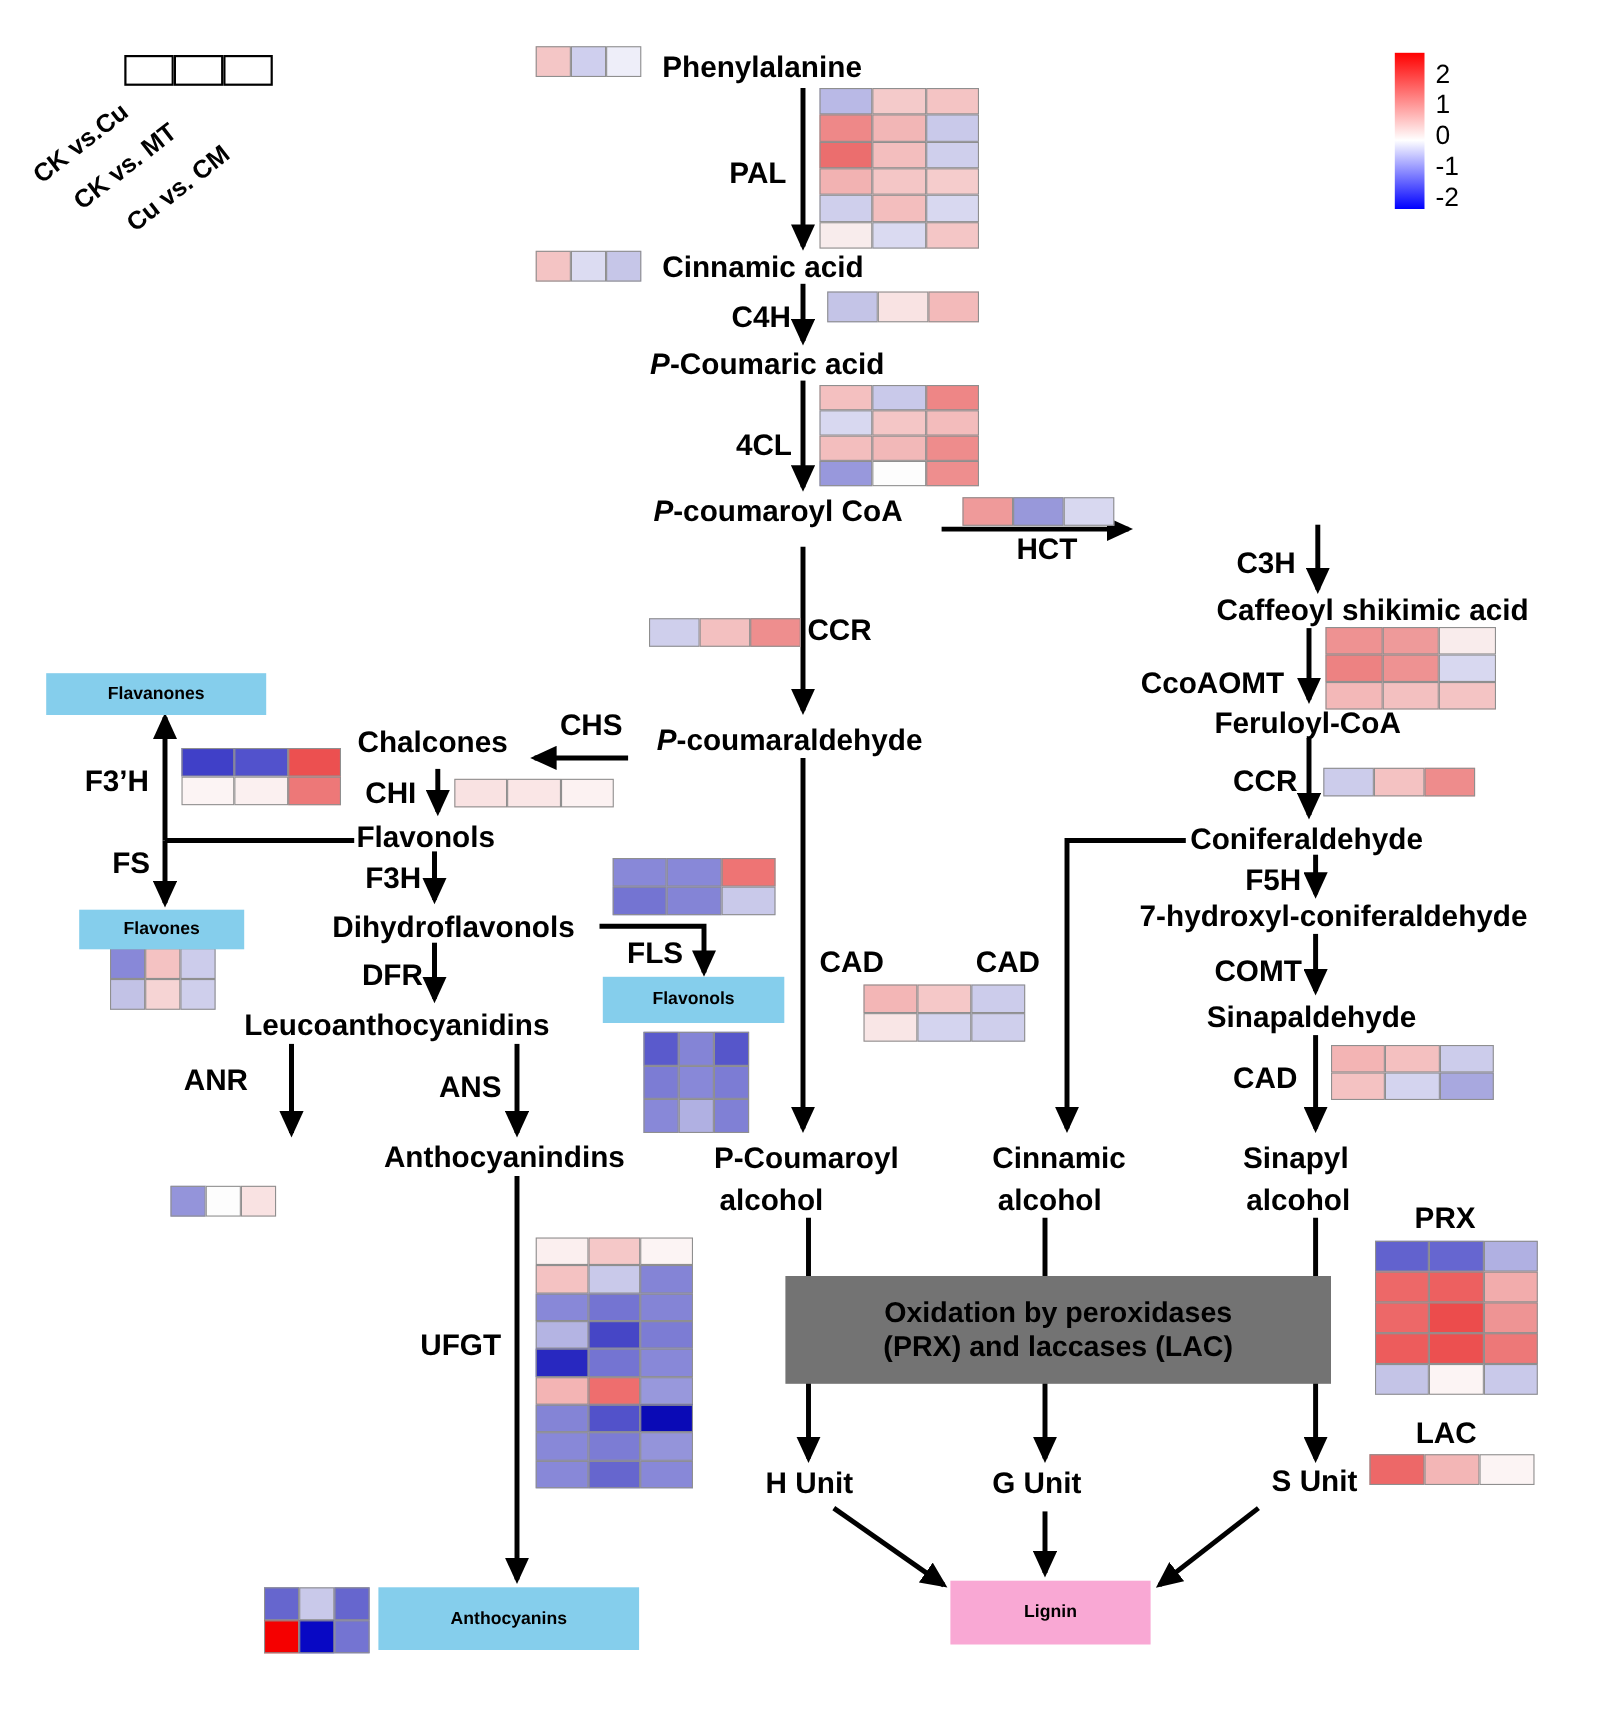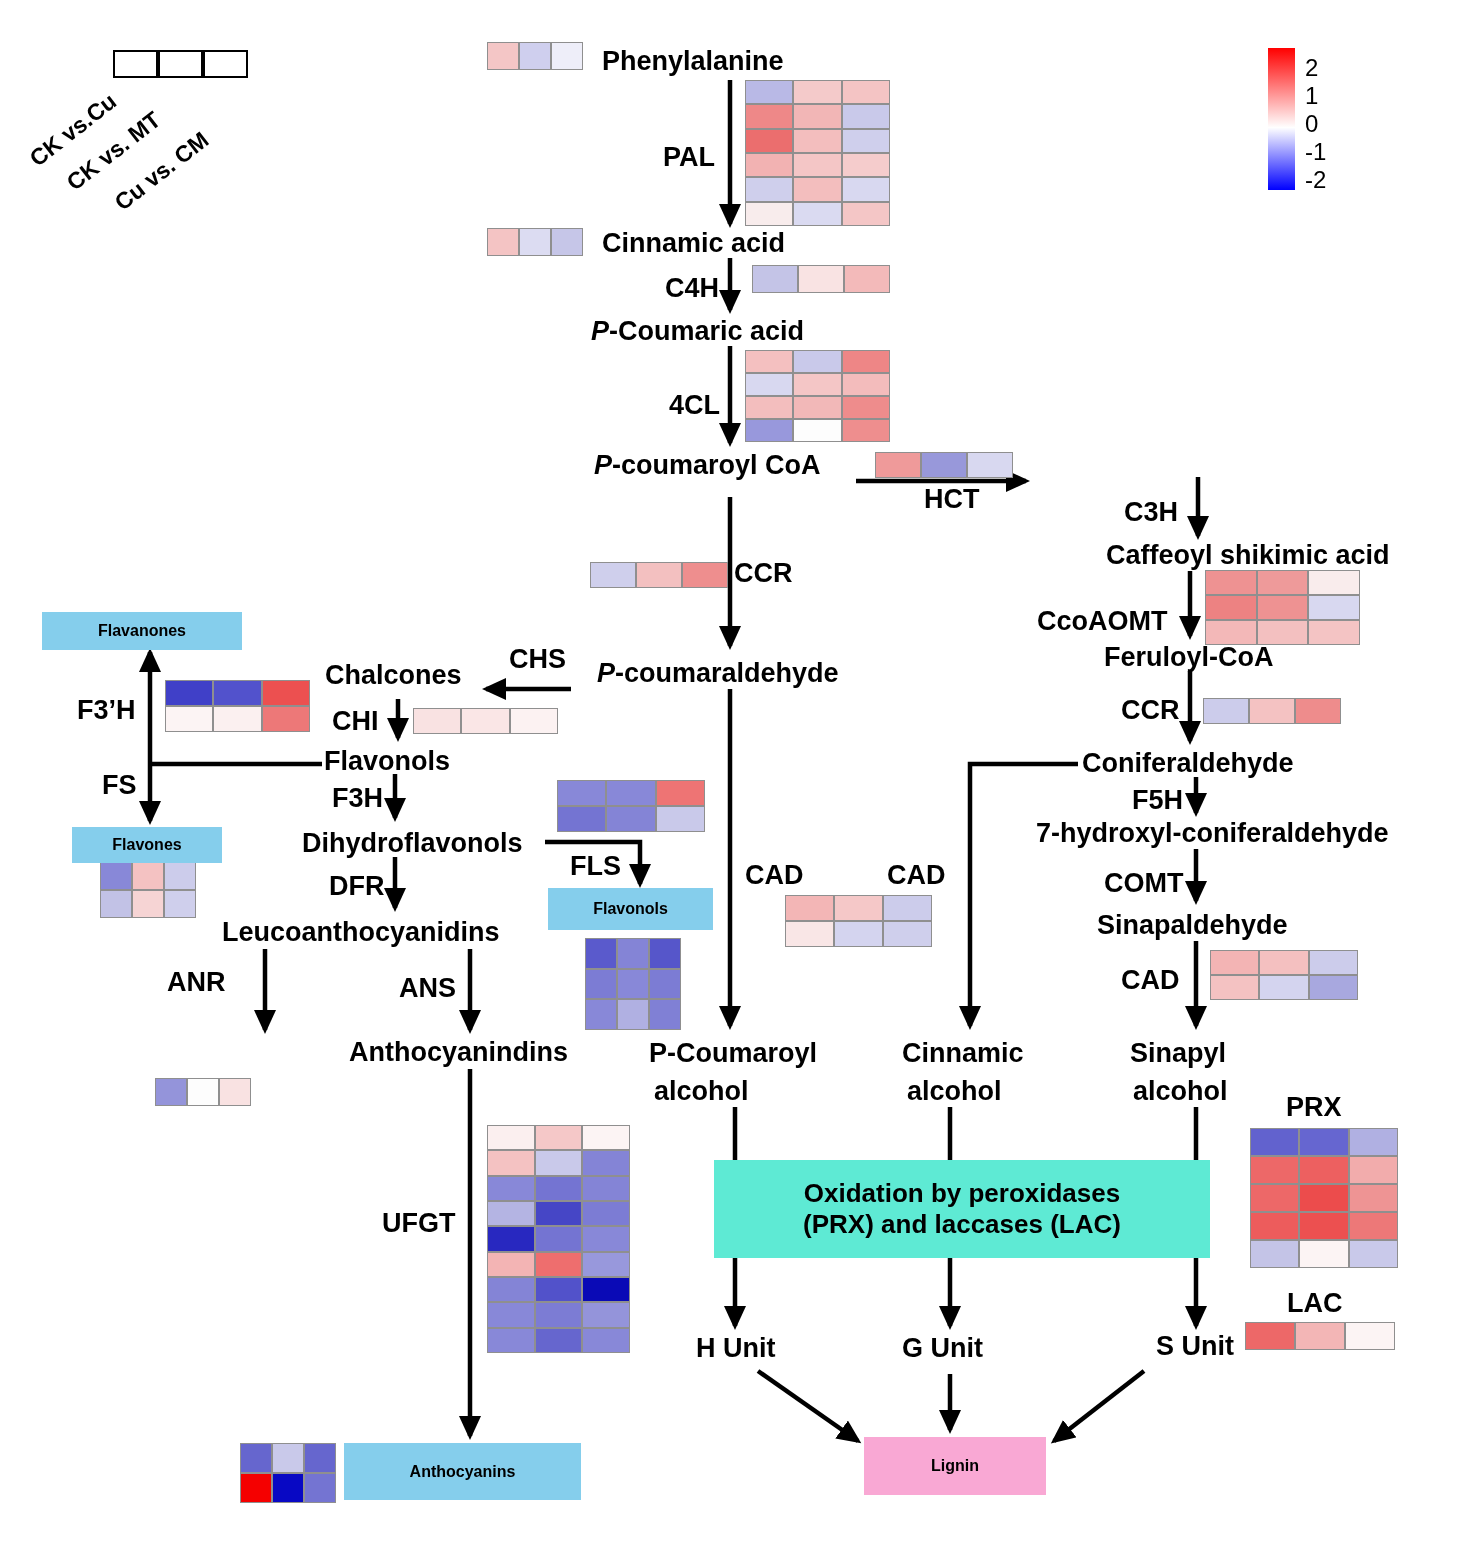--- a/index.html
+++ b/index.html
@@ -441,18 +441,18 @@
   <div class="hl-box" style="left: 548px; top: 888px; width: 165px; height: 42px; background-color: rgb(133, 206, 236);">
       <span>Flavonols</span>
     </div>
   <div class="hl-box" style="left: 344px; top: 1443px; width: 237px; height: 57px; background-color: rgb(133, 206, 236);">
       <span>Anthocyanins</span>
     </div>
   <div class="hl-box" style="left: 864px; top: 1437px; width: 182px; height: 58px; background-color: #f9a8d4;">
       <span>Lignin</span>
     </div>
 
-  <div class="gray-box" style="left: 714px; top: 1160px; width: 496px; height: 98px; background-color: #5eead4;">
+  <div class="gray-box" style="left: 714px; top: 1160px; width: 496px; height: 98px; background-color: #737373;">
     <span>Oxidation by peroxidases</span>
     <span>(PRX) and laccases (LAC)</span>
   </div>
 
 </div>
 
 </body></html>

